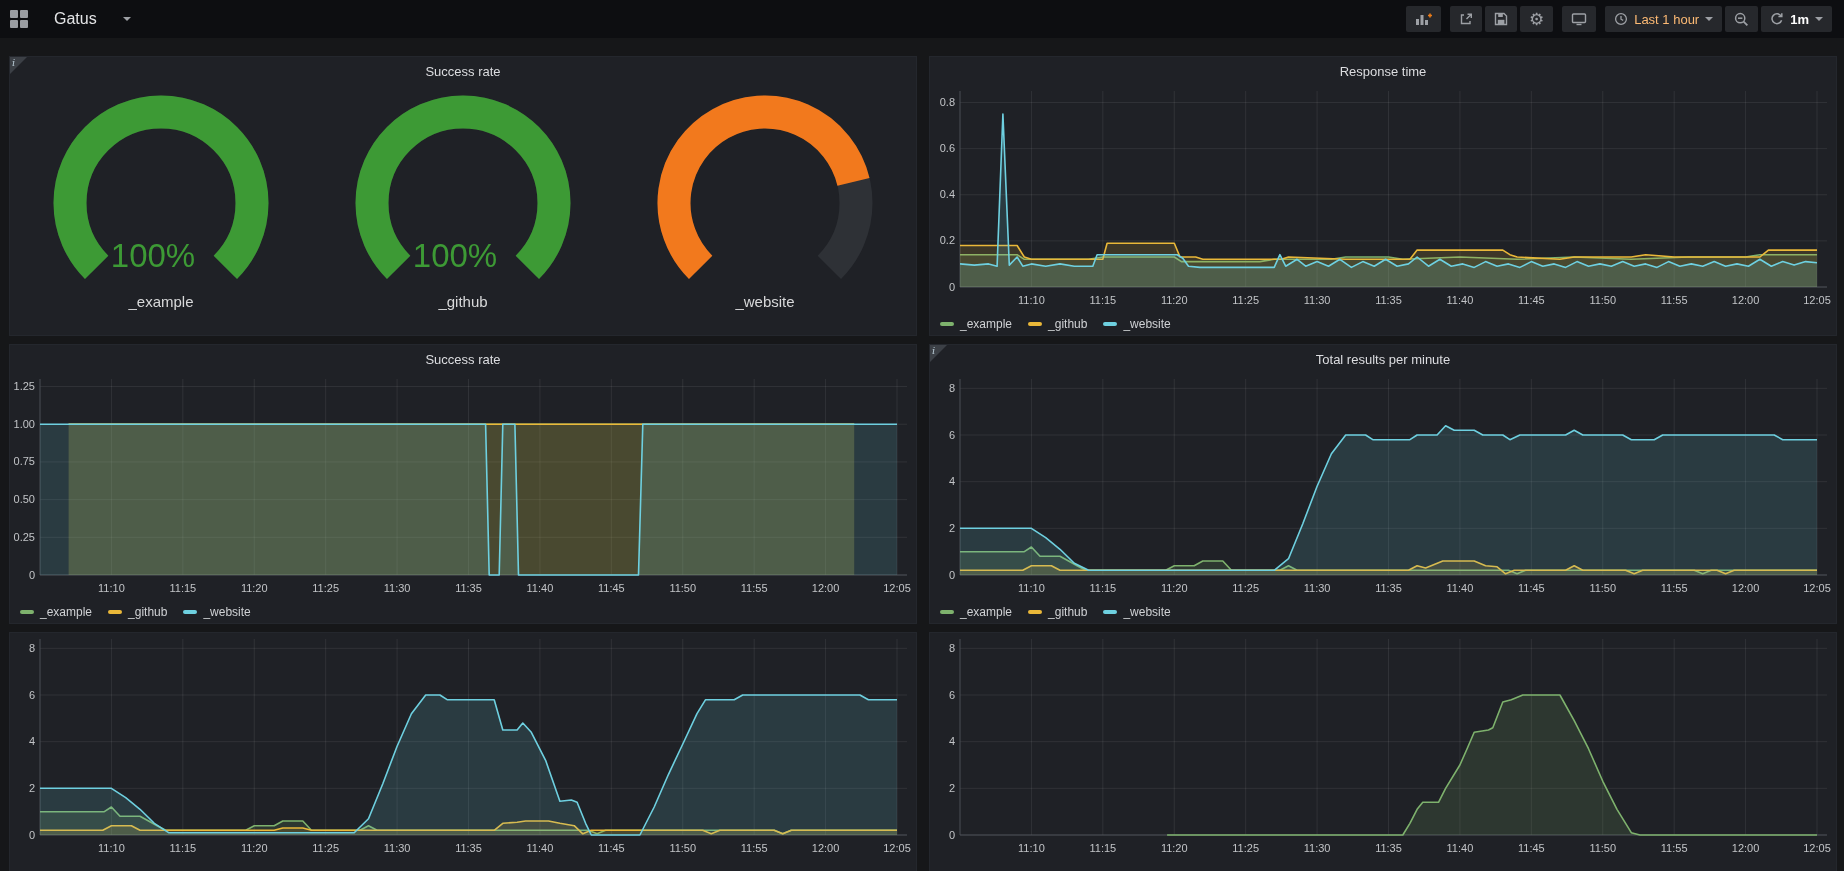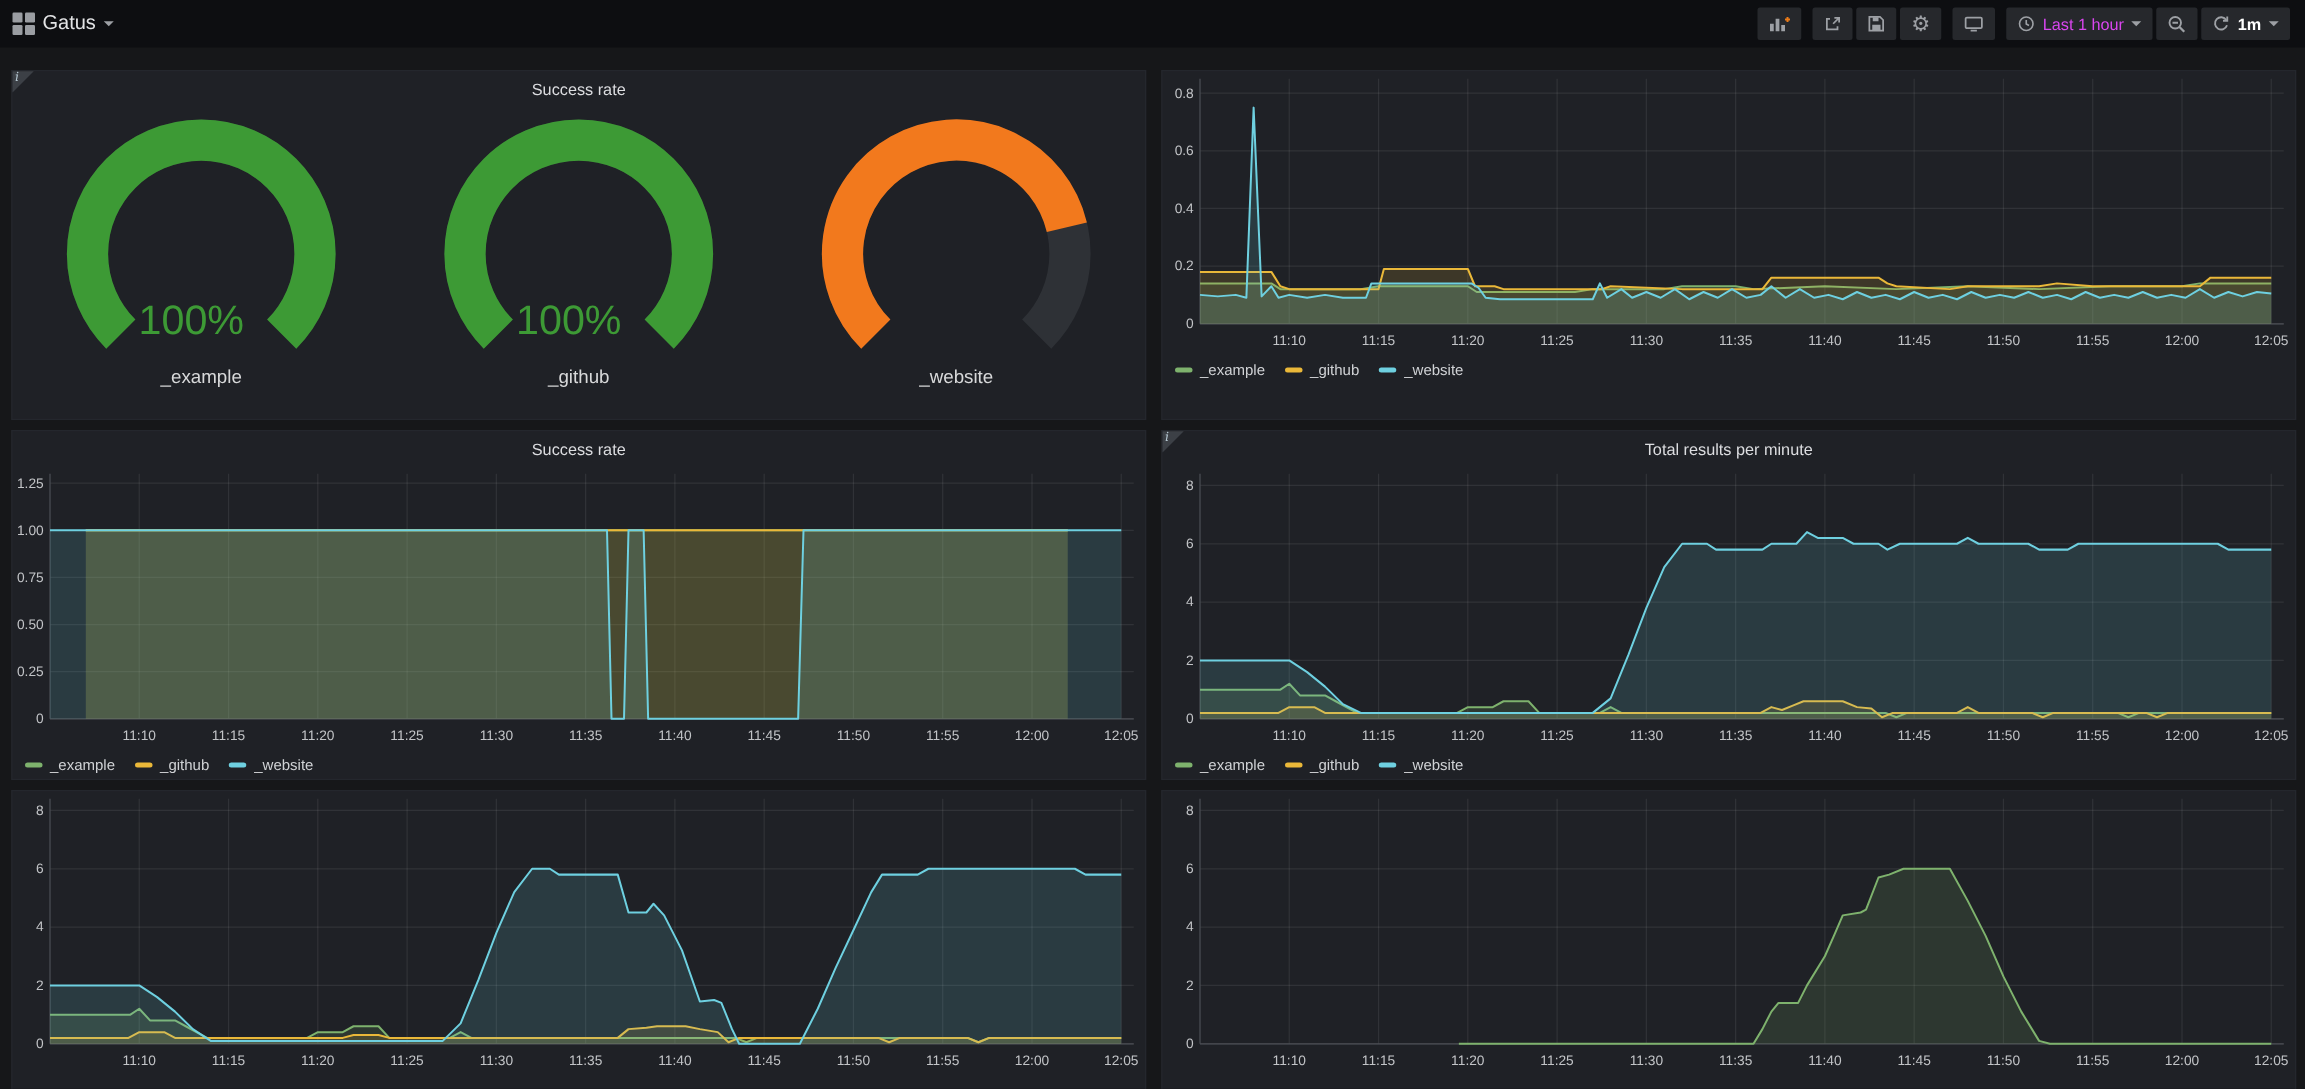--- a/index.html
+++ b/index.html
@@ -2,32 +2,32 @@
 <html><head>
 <meta charset="utf-8">
 <style>
   * { margin:0; padding:0; box-sizing:border-box; }
   html,body { width:1844px; height:871px; overflow:hidden; background:#161719;
     font-family:"Liberation Sans", sans-serif; color:#d8d9da; }
 
   
   .navbar { position:absolute; top:0; left:0; right:0; height:38px; background:#0d0e11;
     display:flex; align-items:center; justify-content:space-between; padding:0 12px 0 10px; }
-  .nav-left { display:flex; align-items:center; gap:6px;text-align:center; }
+  .nav-left { display:flex; align-items:center; gap:26px;text-align:center; }
   .grid-icon { display:grid; grid-template-columns:8px 8px; gap:2px; }
   .grid-icon i { width:8px; height:8px; background:#9a9da2; border-radius:1px; display:block; }
   .dash-title { font-size:16px; font-weight:500; color:#e3e4e6; }
   .caret { width:0; height:0; border-left:4px solid transparent; border-right:4px solid transparent;
     border-top:4px solid #9da0a5; display:inline-block; }
   .nav-right { display:flex; align-items:center; gap:9px; }
   .btn-group { display:flex; gap:3px; }
   .nav-btn { display:flex; align-items:center; gap:6px; height:26px; padding:0 9px;
     background:#26282c; border-radius:2px; color:#9da0a5; font-size:13px; cursor:pointer; }
   .nav-btn svg { display:block; }
-  .nav-btn .lbl { color:#d946ef; }
+  .nav-btn .lbl { color:#fdba74; }
   .accent { color:#ffffff; font-weight:700; }
   .gear-glyph { font-size:17px; line-height:1; color:#9da0a5; }
 
   
   .dash { position:absolute; top:38px; left:0; right:0; bottom:0; overflow:hidden;
     padding:18px 7px 0 9px; display:grid; grid-template-columns:1fr 1fr;
     grid-auto-rows:280px; column-gap:12px; row-gap:8px; }
   .panel { position:relative; background:#1f2126; border:1px solid #24272d; }
   .panel-title { height:28px; display:flex; align-items:center; justify-content:center;
     font-size:13px; font-weight:500; color:#dcdde0; cursor:pointer;text-align:center; }
@@ -158,20 +158,21 @@
         <svg width="300" height="212">
             <path d="M 85.65 182.35 A 91 91 0 1 1 214.35 182.35" fill="none" stroke="#2e3136" stroke-width="33"></path>
             <path d="M 85.65 182.35 A 91 91 0 1 1 238.49 96.78" fill="none" stroke="#f2791d" stroke-width="33"></path>
           </svg>
         <div class="gauge-label">_website</div>
       </div>
     </div>
   </section>
 
   <section class="panel">
+    <div class="panel-title">Response time</div>
     <div class="chart-body"><svg width="904" height="226" viewBox="0 0 904 226">
           <line x1="101.4168039538715" x2="101.4168039538715" y1="6" y2="202" stroke="rgba(255,255,255,0.08)"></line>
           <line x1="172.833607907743" x2="172.833607907743" y1="6" y2="202" stroke="rgba(255,255,255,0.08)"></line>
           <line x1="244.25041186161448" x2="244.25041186161448" y1="6" y2="202" stroke="rgba(255,255,255,0.08)"></line>
           <line x1="315.667215815486" x2="315.667215815486" y1="6" y2="202" stroke="rgba(255,255,255,0.08)"></line>
           <line x1="387.0840197693575" x2="387.0840197693575" y1="6" y2="202" stroke="rgba(255,255,255,0.08)"></line>
           <line x1="458.50082372322896" x2="458.50082372322896" y1="6" y2="202" stroke="rgba(255,255,255,0.08)"></line>
           <line x1="529.9176276771005" x2="529.9176276771005" y1="6" y2="202" stroke="rgba(255,255,255,0.08)"></line>
           <line x1="601.334431630972" x2="601.334431630972" y1="6" y2="202" stroke="rgba(255,255,255,0.08)"></line>
           <line x1="672.7512355848435" x2="672.7512355848435" y1="6" y2="202" stroke="rgba(255,255,255,0.08)"></line>

